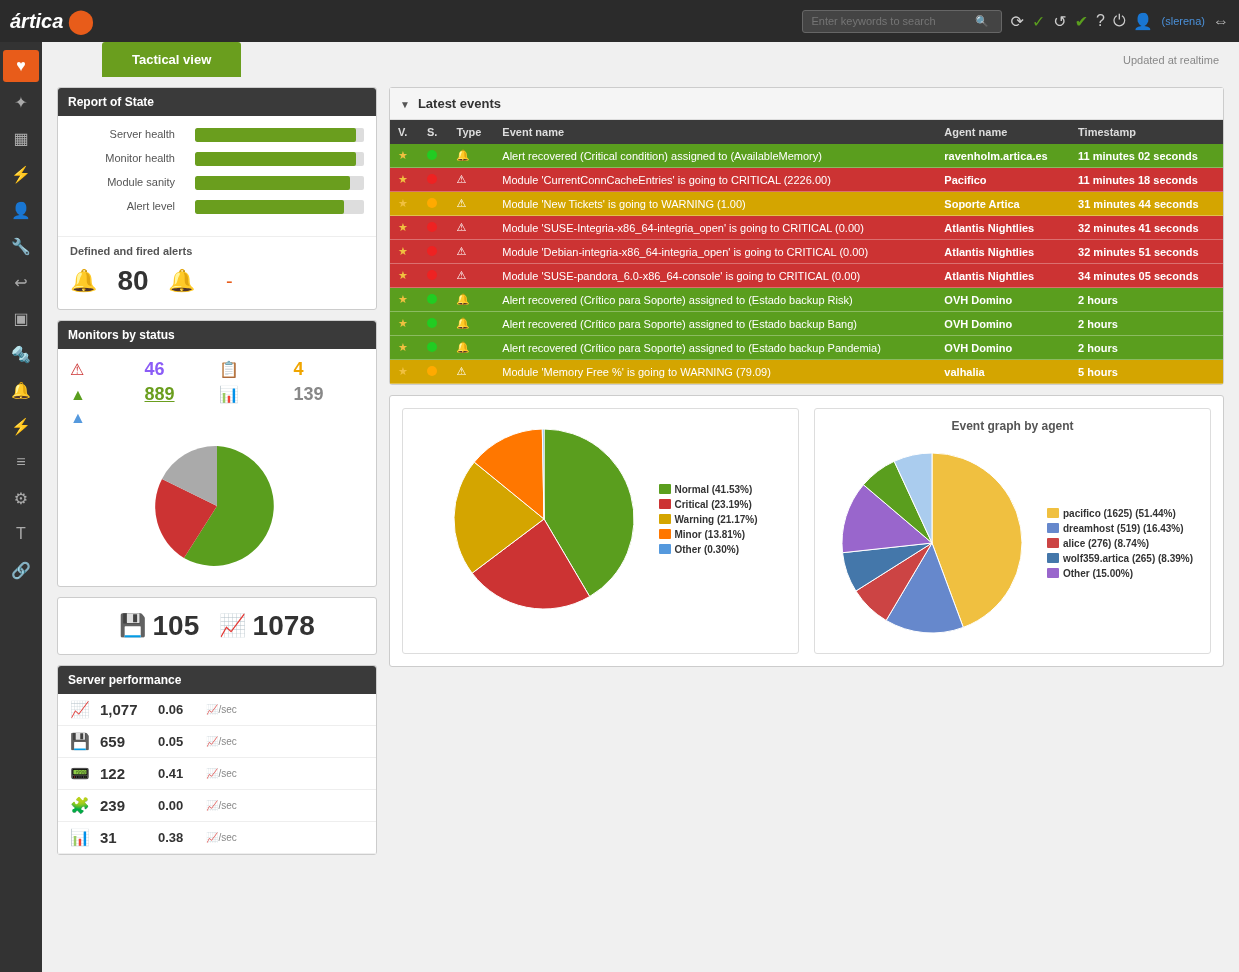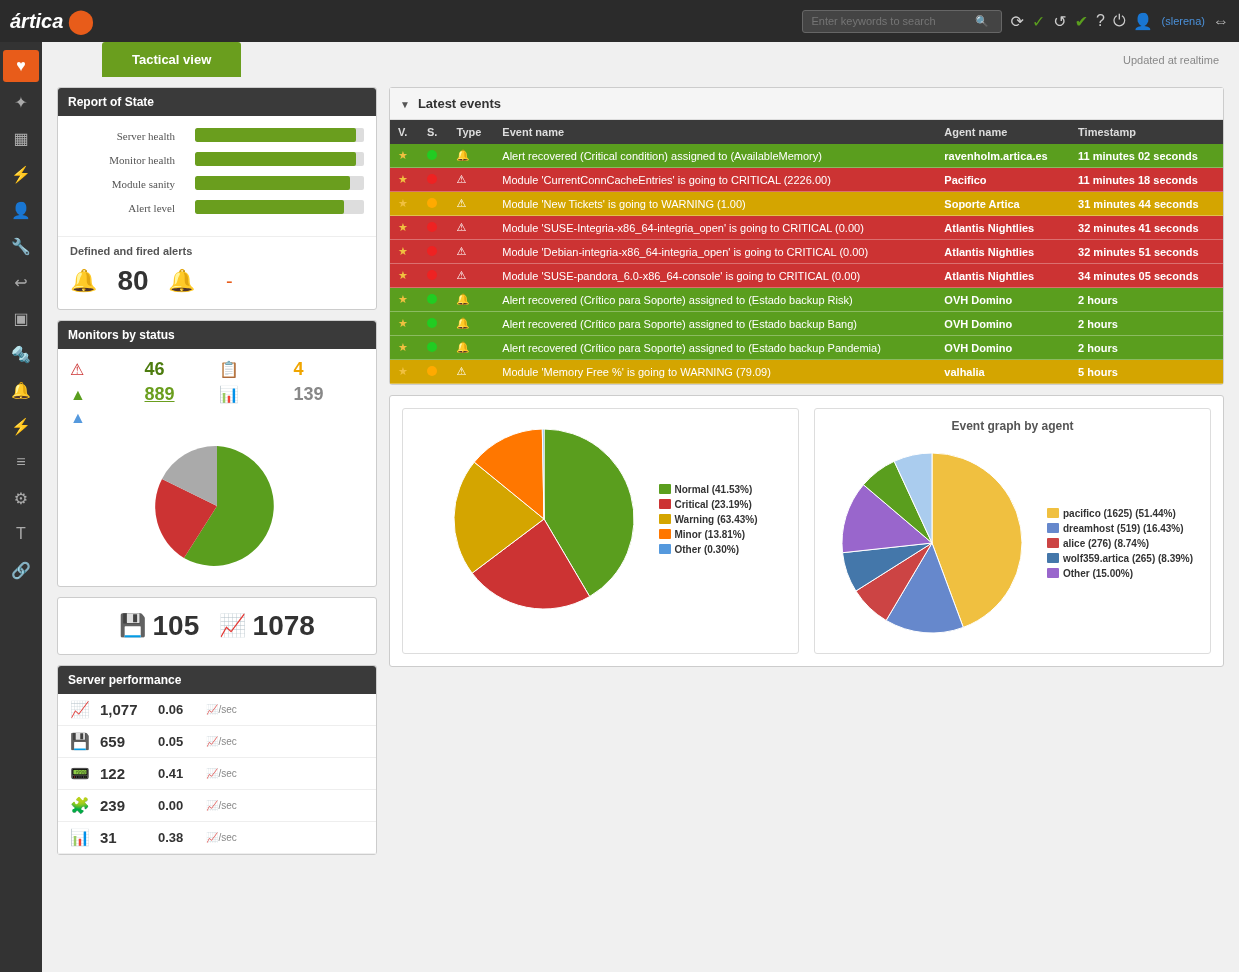--- a/index.html
+++ b/index.html
@@ -163,24 +163,23 @@
       font-weight: bold;
       border-radius: 3px 3px 0 0;
     }
     .panel-body {
       padding: 12px;
     }
 
     
     .health-row {
       display: flex;
-      align-items: flex-end;
+      align-items: flex-start;
       margin-bottom: 10px;
       gap: 20px;
-      font-family: Liberation Serif, serif;
     }
     .health-label {
       width: 105px;
       font-size: 11px;
       color: #555;
       text-align: right;
     }
     .health-bar-outer {
       flex: 1;
       height: 14px;
@@ -216,21 +215,21 @@
       gap: 4px;
       padding: 10px 12px 4px;
     }
     .mon-cell {
       display: flex;
       align-items: center;
       gap: 4px;
     }
     .mon-icon { font-size: 16px; }
     .mon-num { font-size: 18px; font-weight: bold; }
-    .mon-num.red { color: #4d7c0f; }
+    .mon-num.red { color: #8b5cf6; }
     .mon-num.green { color: #6a9e1e; text-decoration: underline; }
     .mon-num.gray { color: #888; }
     .mon-num.orange { color: #f0a500; }
 
     .pie-container {
       display: flex;
       justify-content: center;
       padding: 10px 0 15px;
     }
 
@@ -722,21 +721,21 @@
                     <div class="legend-item">
                       <span class="legend-color" style="background:#5a9e1e;"></span>
                       <span style="font-size:10px;">Normal (41.53%)</span>
                     </div>
                     <div class="legend-item">
                       <span class="legend-color" style="background:#cc3333;"></span>
                       <span style="font-size:10px;">Critical (23.19%)</span>
                     </div>
                     <div class="legend-item">
                       <span class="legend-color" style="background:#d4a500;"></span>
-                      <span style="font-size:10px;">Warning (63.43%)</span>
+                      <span style="font-size:10px;">Warning (21.17%)</span>
                     </div>
                     <div class="legend-item">
                       <span class="legend-color" style="background:#ff7700;"></span>
                       <span style="font-size:10px;">Minor (13.81%)</span>
                     </div>
                     <div class="legend-item">
                       <span class="legend-color" style="background:#5599dd;"></span>
                       <span style="font-size:10px;">Other (0.30%)</span>
                     </div>
                   </div>

